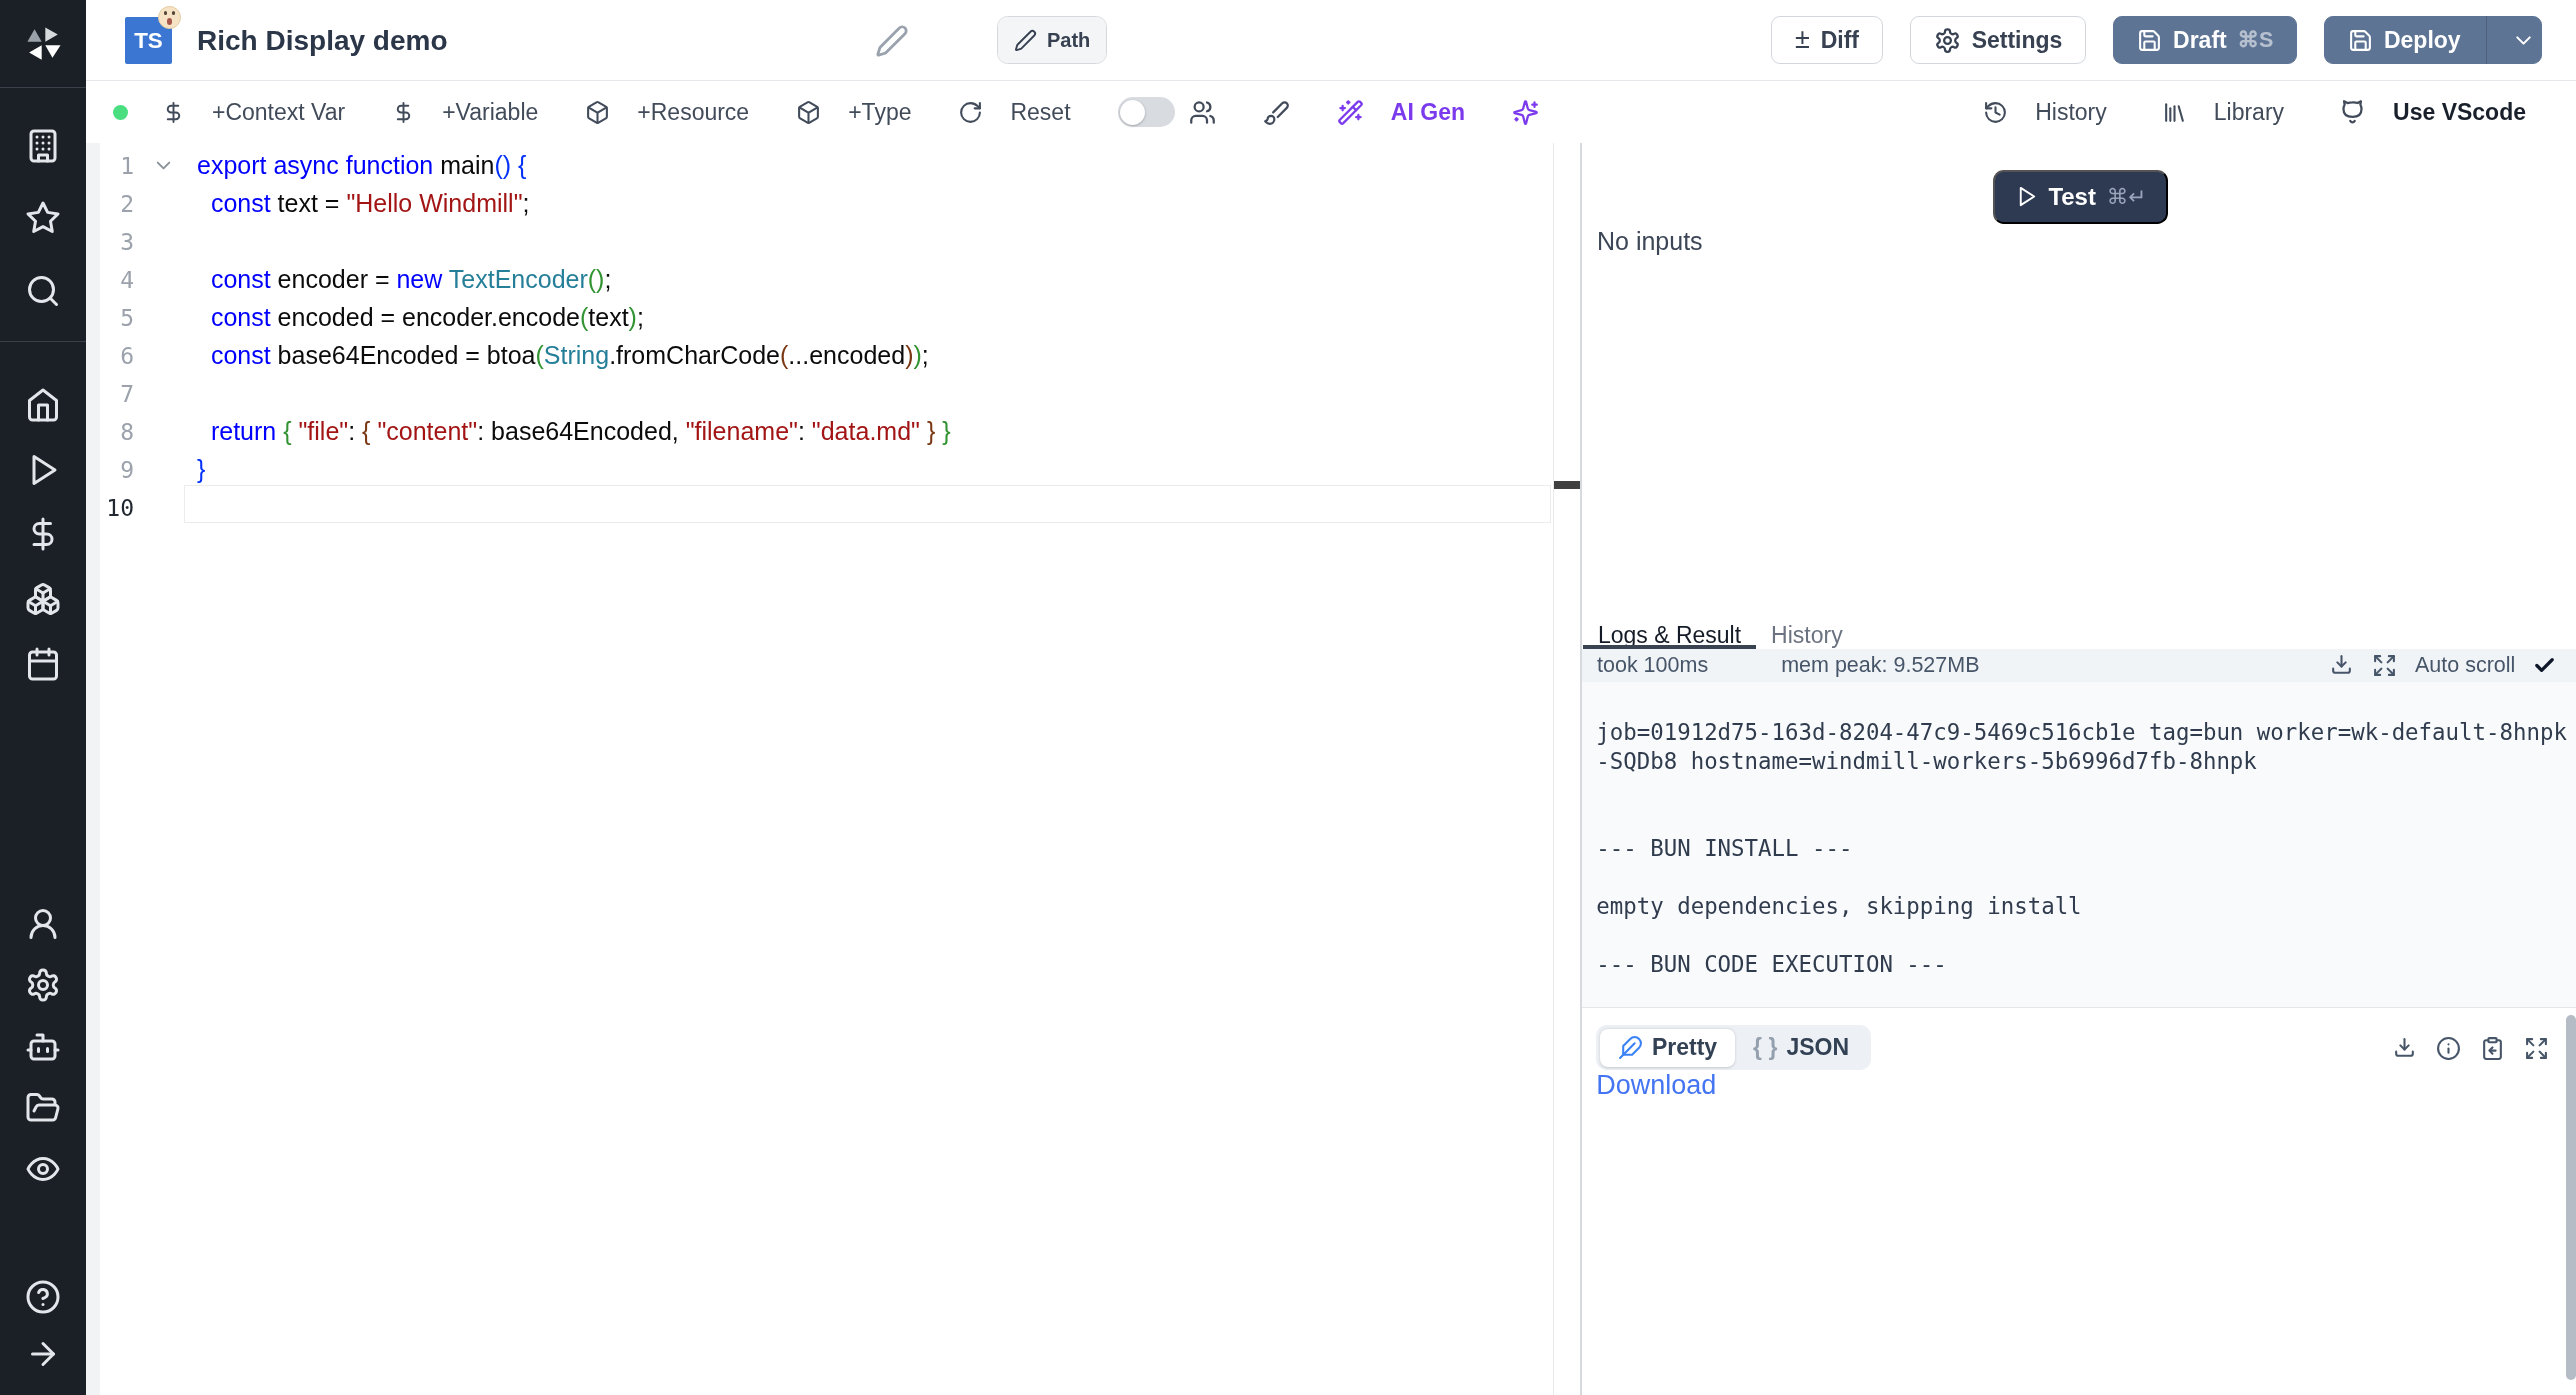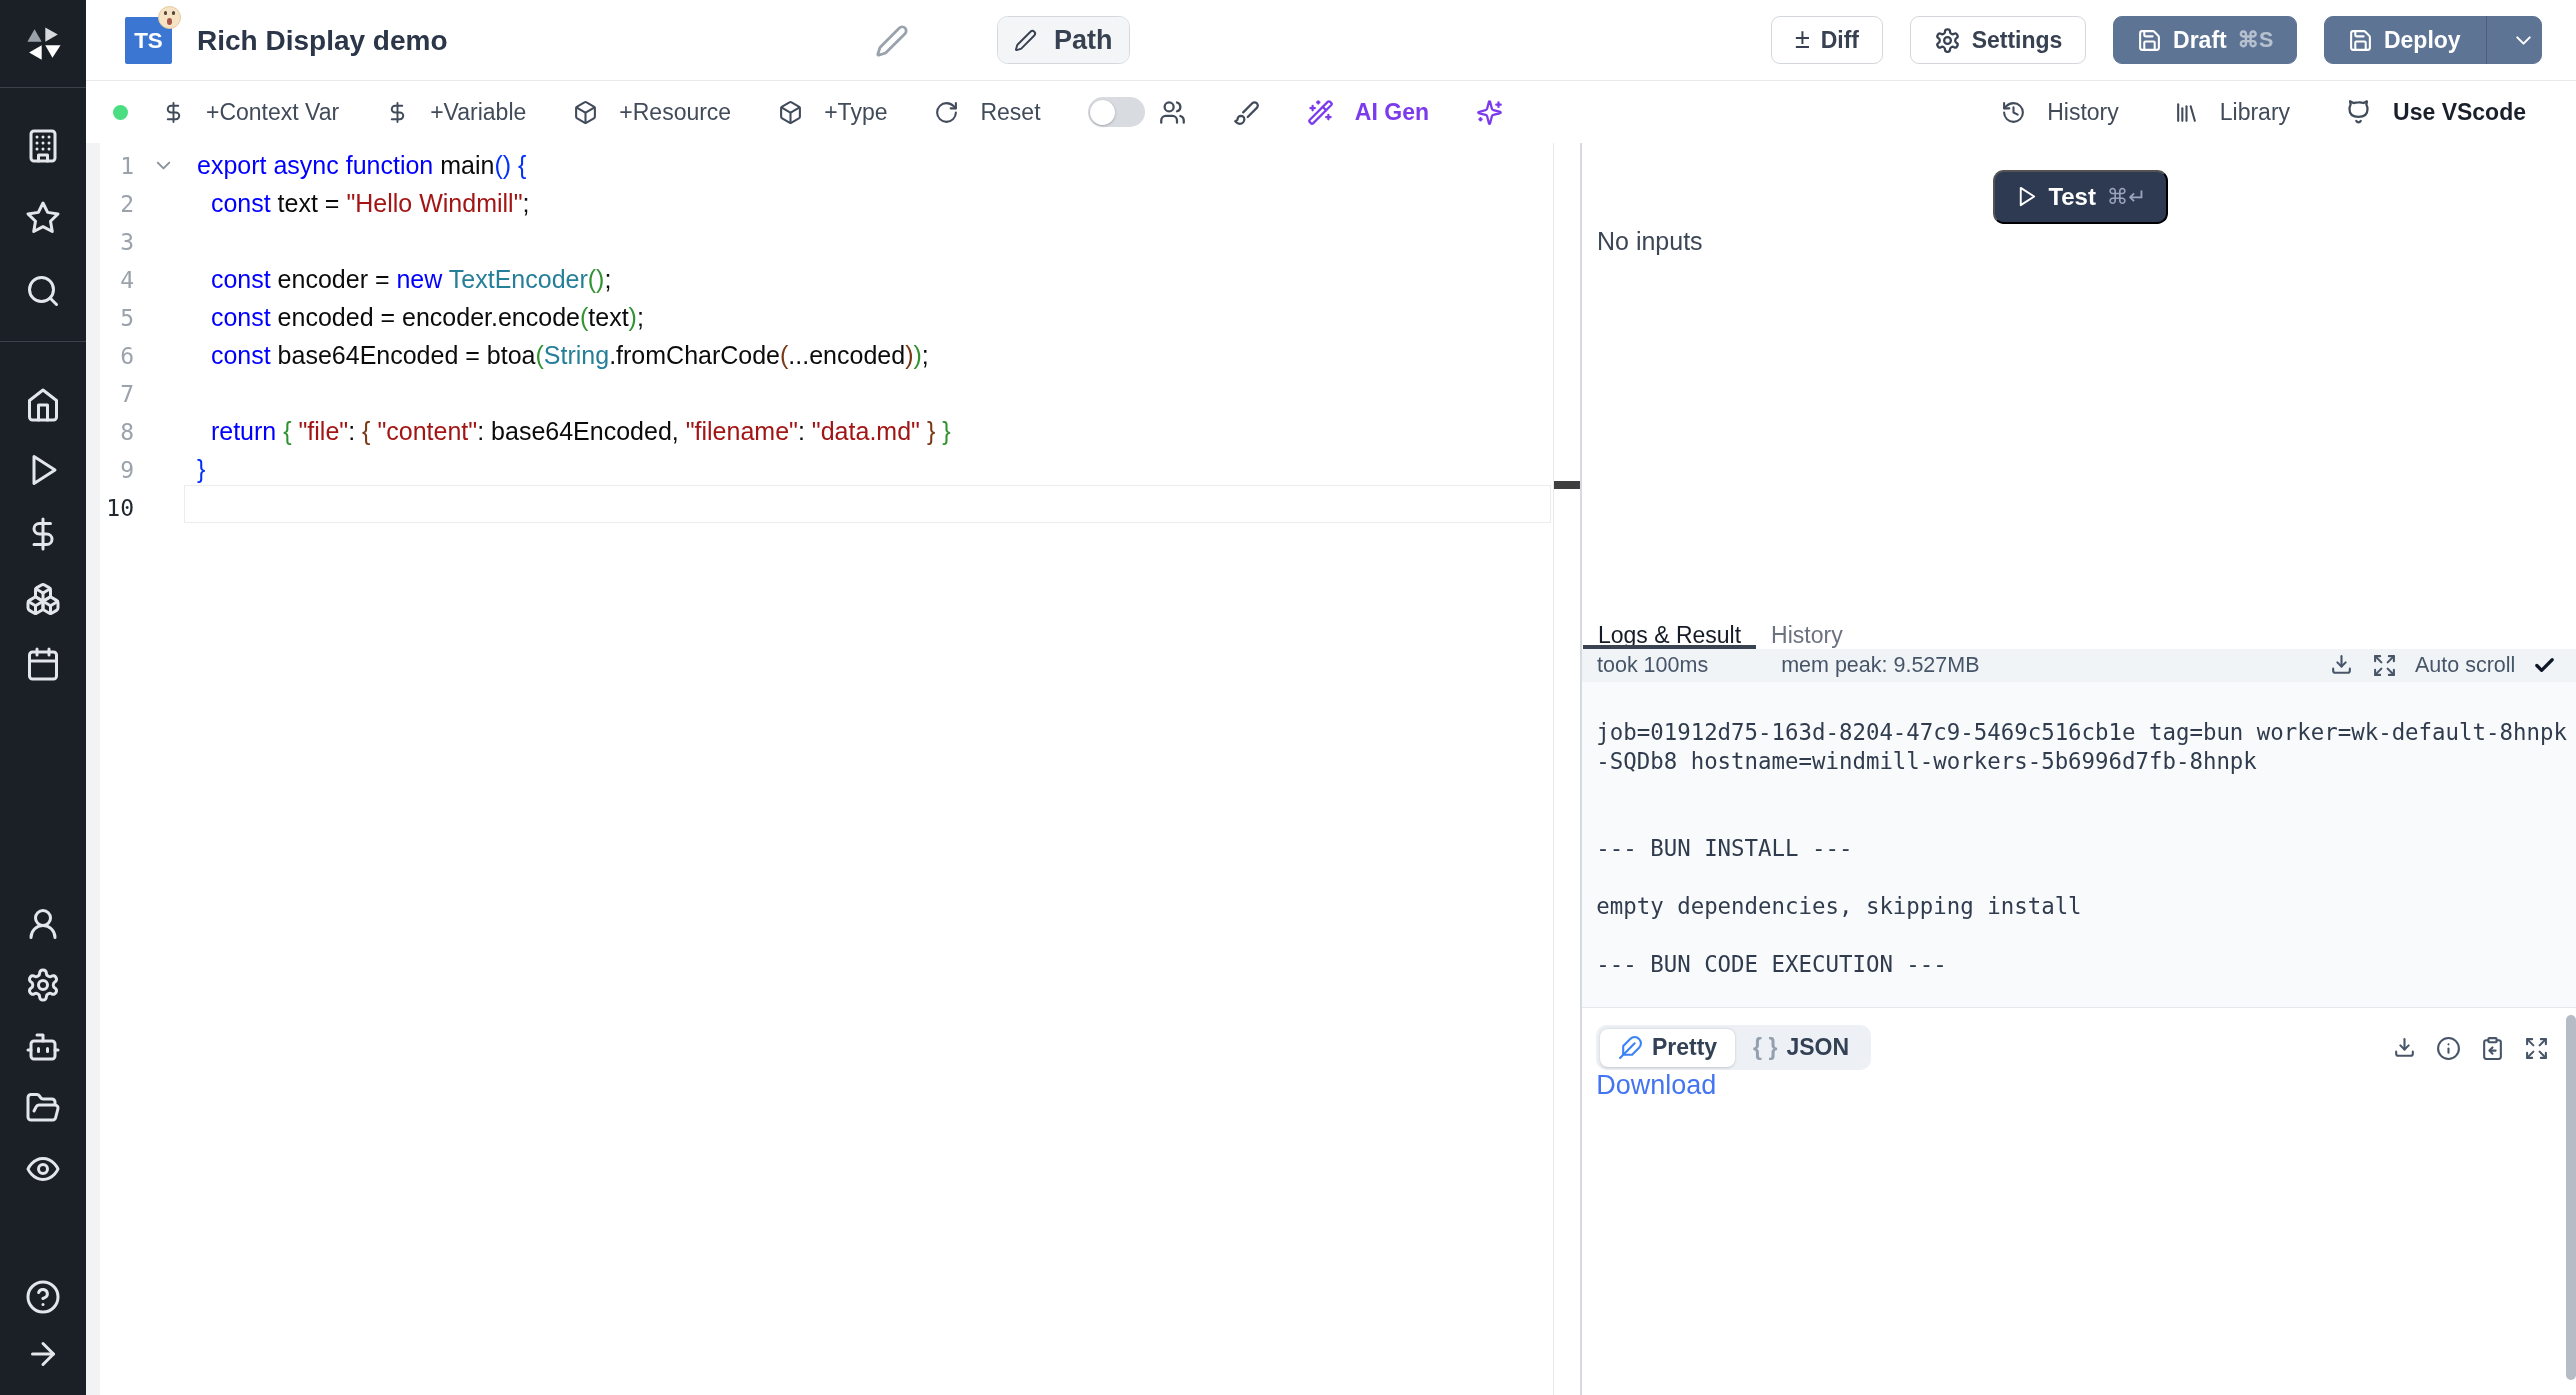--- a/index.html
+++ b/index.html
@@ -16,36 +16,36 @@
   .header{position:absolute;left:86px;top:0;width:2490px;height:81px;background:#fff;border-bottom:0.9px solid #e6e8eb}
   .ts-badge{position:absolute;left:39px;top:17px;width:47px;height:47px;border-radius:2px;background:#3b77d2;color:#fff;
     display:flex;align-items:center;justify-content:center;font-weight:700;font-size:22.4px}
   .emoji{position:absolute;top:-10.7px;right:-9px;width:23px;height:23px;border-radius:50%;background:#f6e3c5;border:0.9px solid #e4cba0;
     display:flex;flex-direction:column;align-items:center;justify-content:center}
   .emoji::before{content:"";width:3.6px;height:3.6px;border-radius:50%;background:#54473a;box-shadow:8px 0 0 #54473a;margin-left:-8px}
   .emoji::after{content:"";width:5.4px;height:6.3px;border-radius:50%;background:#a8584b;margin-top:3.6px}
   .page-title{position:absolute;left:111px;top:0;height:81px;display:flex;align-items:center;font-size:28px;font-weight:700;color:#2b3648}
   .edit-pencil{position:absolute;left:789px;top:24px;color:#9aa3ad;cursor:pointer}
   .path-pill{position:absolute;left:911px;top:16px;height:48px;display:flex;align-items:stretch;border:1.8px solid #d5d9de;border-radius:10.7px;overflow:hidden;cursor:pointer;background:#fff}
-  .path-left{display:flex;align-items:center;gap:17px;background:#f3f5f7;padding:0 16px;color:#374151;font-size:27px;font-weight:700}
+  .path-left{display:flex;align-items:center;gap:10px;background:#f3f5f7;padding:0 16px;color:#374151;font-size:20px;font-weight:700}
   .path-value{display:flex;align-items:center;padding:0 18px;font-family:"DejaVu Sans Mono","Liberation Mono",monospace;font-size:23px;color:#1f2937}
   .hdr-right{position:absolute;right:34px;top:16px;height:48px;display:flex;align-items:center;gap:27px}
   .hdr-btn{height:48px;display:flex;align-items:center;gap:10.7px;padding:0 23px;border:0.9px solid #d3d7dc;border-radius:9px;
     background:#fff;font-size:23px;font-weight:600;color:#374151;cursor:pointer}
   .hdr-btn.solid{background:var(--primary-button,#5e7495);border:0.9px solid var(--primary-button,#5e7495);color:#fff}
   .kbd{font-size:21.5px;font-weight:600;color:rgba(255,255,255,.55)}
   .pm{font-size:27px;font-weight:400;line-height:1;color:#374151;transform:translateY(-0.9px)}
   .deploy-sep{width:1.8px;height:48px;background:rgba(43,54,72,.35);margin-left:14.3px}
   .deploy-chev{padding:0 5.4px 0 12.5px;display:flex;align-items:center}
 
   
   .toolbar{position:absolute;left:86px;top:81px;width:2490px;height:63px;background:#fff;border-bottom:0.9px solid #e6e8eb;
     display:flex;align-items:center;padding:0 50px 0 27px}
   .dot{width:15px;height:15px;border-radius:50%;background:var(--status-green,#4ade80);margin-right:34px}
-  .tb-item{display:flex;align-items:center;gap:21px;font-size:23px;color:#414b5a;cursor:pointer;margin-right:47px;white-space:nowrap}
+  .tb-item{display:flex;align-items:center;gap:27px;font-size:23px;color:#414b5a;cursor:pointer;margin-right:47px;white-space:nowrap}
   .toggle{width:57px;height:30px;border-radius:15px;background:#d8dbe0;position:relative;cursor:pointer}
   .toggle .knob{position:absolute;left:2.7px;top:2.7px;width:25px;height:25px;border-radius:50%;background:#fff;box-shadow:0 0.9px 2.7px rgba(0,0,0,.25)}
   .purple{color:var(--ai-purple,#7c3aed)!important;font-weight:600}
   .tb-right{margin-left:auto;display:flex;align-items:center}
   .tb-right .tb-item{margin-right:0;margin-left:55px}
   .vscode-label{font-weight:700;color:#19202b}
 
   
   .editor{position:absolute;left:86px;top:143px;width:1494px;height:1252px;background:#fff;overflow:hidden}
   .gutter-strip{position:absolute;left:0;top:0;bottom:0;width:14.3px;background:#f2f3f5}

